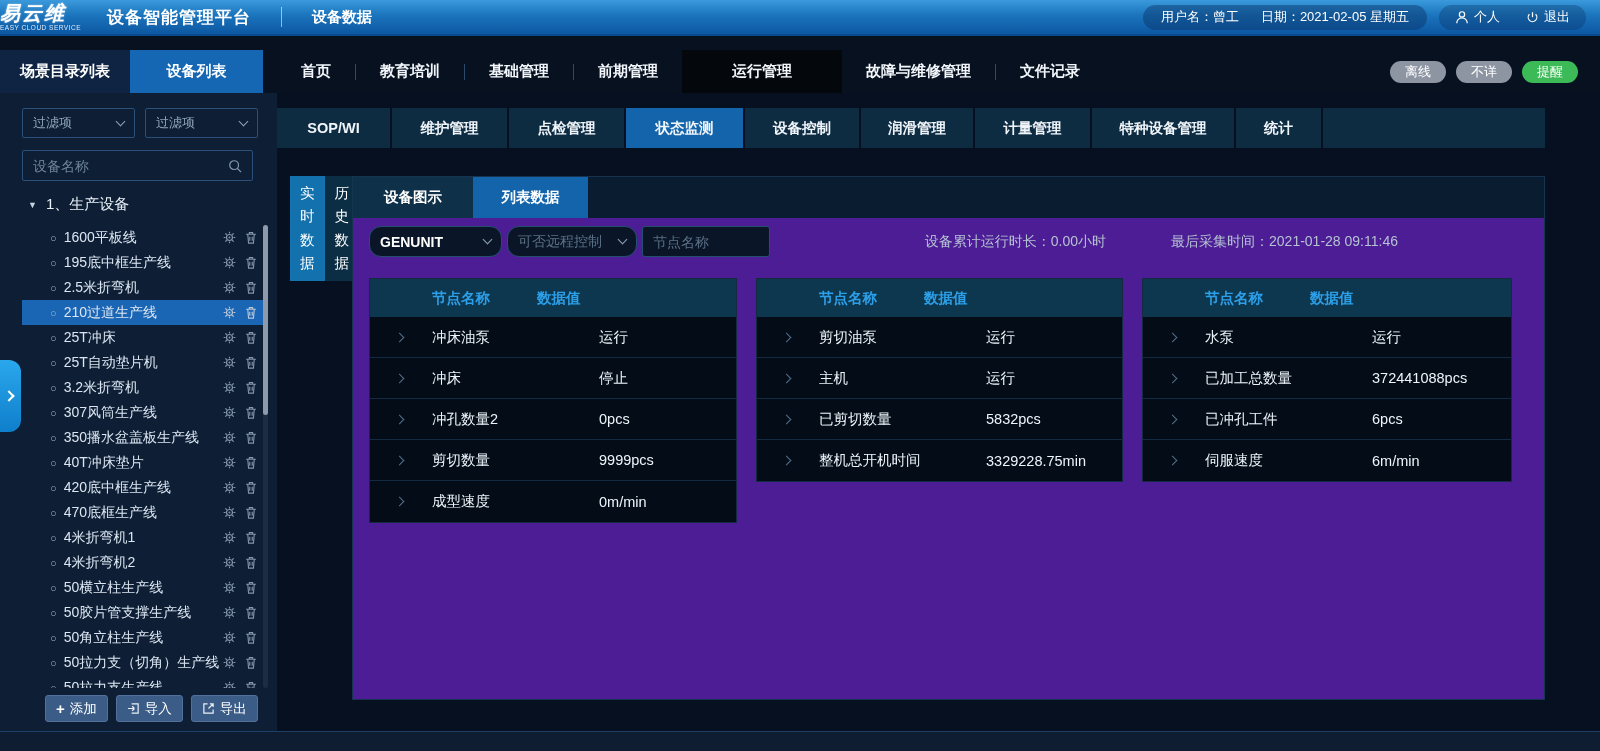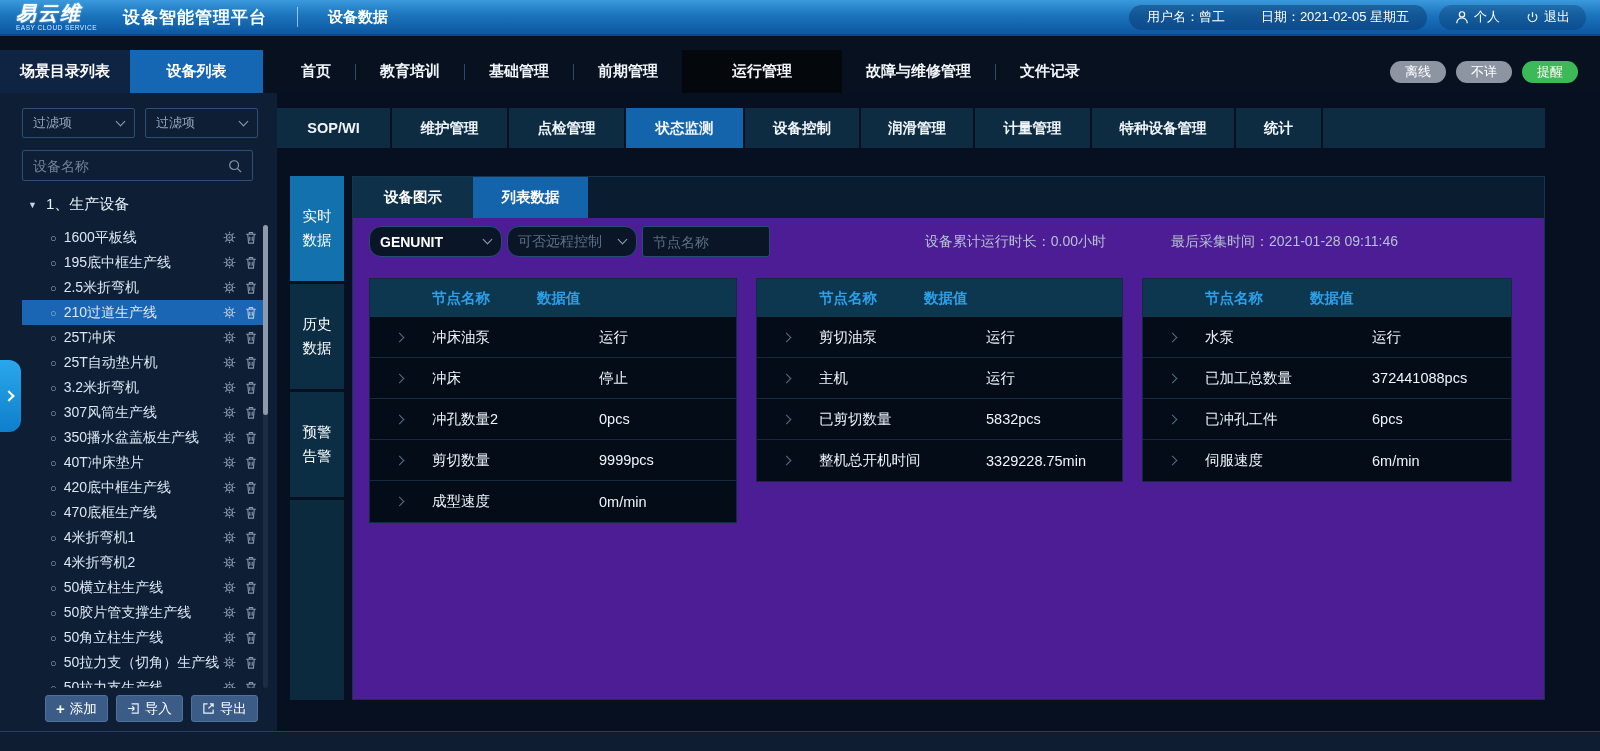--- a/index.html
+++ b/index.html
@@ -3,30 +3,30 @@
 <meta charset="utf-8">
 <style>
   * { margin:0; padding:0; box-sizing:border-box; }
   html,body { width:1600px; height:751px; overflow:hidden; background:#0a1626;
     font-family:"Liberation Sans","DejaVu Sans",sans-serif; color:#e8f0f8; }
 
   
   .top-header { position:absolute; top:0; left:0; width:1600px; height:36px;
     background:linear-gradient(180deg,#3a9adc 0%,#1b74bc 45%,#0c57a2 100%);
     border-bottom:2px solid #094a8e; display:flex; align-items:center; }
-  .logo-wrap { display:flex; flex-direction:column; margin-left:16px; line-height:1; }
+  .logo-wrap { display:flex; flex-direction:column; line-height:1; }
   .logo-title { font-size:20px; font-weight:bold; color:#fff; letter-spacing:2px;
     text-shadow:0 0 2px rgba(255,255,255,.6); font-style:italic; }
   .logo-sub { font-size:6.5px; color:#dceafb; letter-spacing:.5px; margin-top:2px; }
   .app-title { font-size:17px; font-weight:bold; color:#fff; margin-left:26px; letter-spacing:1px; }
   .hdr-divider { width:1px; height:20px; background:rgba(255,255,255,.55); margin:0 30px; }
   .module-title { font-size:15px; color:#fff; font-weight:bold; }
   .hdr-right { margin-left:auto; display:flex; align-items:center; margin-right:14px; gap:12px; }
   .hdr-pill { background:rgba(8,52,104,.45); border-radius:13px; height:25px;
-    display:flex; align-items:center; padding:0 18px; font-size:13px; color:#fff; gap:36px; }
+    display:flex; align-items:center; padding:0 18px; font-size:13px; color:#fff; gap:22px; }
   .hdr-actions { background:rgba(8,52,104,.35); border-radius:13px; height:25px;
     display:flex; align-items:center; padding:0 16px; gap:8px; font-size:13px; color:#fff; }
   .hdr-actions .act { display:flex; align-items:center; gap:5px; cursor:pointer; }
   .hdr-actions .sep { width:10px; }
 
   
   .nav-row { position:absolute; top:36px; left:0; width:1600px; height:57px; background:#07111f; }
   .nav-inner { position:absolute; bottom:0; left:0; right:0; height:43px; display:flex; align-items:stretch; }
   .left-tab { width:130px; display:flex; align-items:center; justify-content:center;
     font-size:15px; font-weight:bold; color:#fff; background:#0f2342; cursor:pointer; }
@@ -78,21 +78,21 @@
 
   
   .main-area { position:absolute; left:277px; top:93px; width:1323px; height:638px; background:#061020; }
   .subnav { position:absolute; top:15px; left:0; height:40px; width:1268px; display:flex; }
   .subnav .sn-item { background:#0d2c42; display:flex; align-items:center; justify-content:center;
     font-size:14.5px; font-weight:bold; color:#f0f5fa; margin-right:2px; cursor:pointer; }
   .subnav .sn-item.active { background:#1464ab; }
   .subnav .sn-fill { flex:1; background:#0d2c42; }
 
   .content-box { position:absolute; top:67px; left:13px; width:1255px; height:540px; }
-  .side-tabs { position:absolute; left:0; top:16px; width:54px; bottom:0; display:flex; flex-direction:column; }
+  .side-tabs { position:absolute; left:0; top:16px; width:54px; bottom:0; display:flex; flex-direction:row; }
   .st-tab { height:105px; background:#0c2e44; margin-bottom:3px; display:flex; align-items:center;
     justify-content:center; text-align:center; font-size:14.5px; color:#fff; padding:0 10px;
     word-break:break-all; line-height:1.6; cursor:pointer; }
   .st-tab.active { background:#1371ae; }
   .st-fill { flex:1; background:#0c2a3e; }
 
   .panel { position:absolute; left:62px; top:16px; right:0; bottom:0; background:#4c1d95;
     border:1px solid #16344f; }
   .panel-tabs { height:41px; display:flex; background:#0a1c30; }
   .p-tab { display:flex; align-items:center; justify-content:center; font-size:14.5px;

